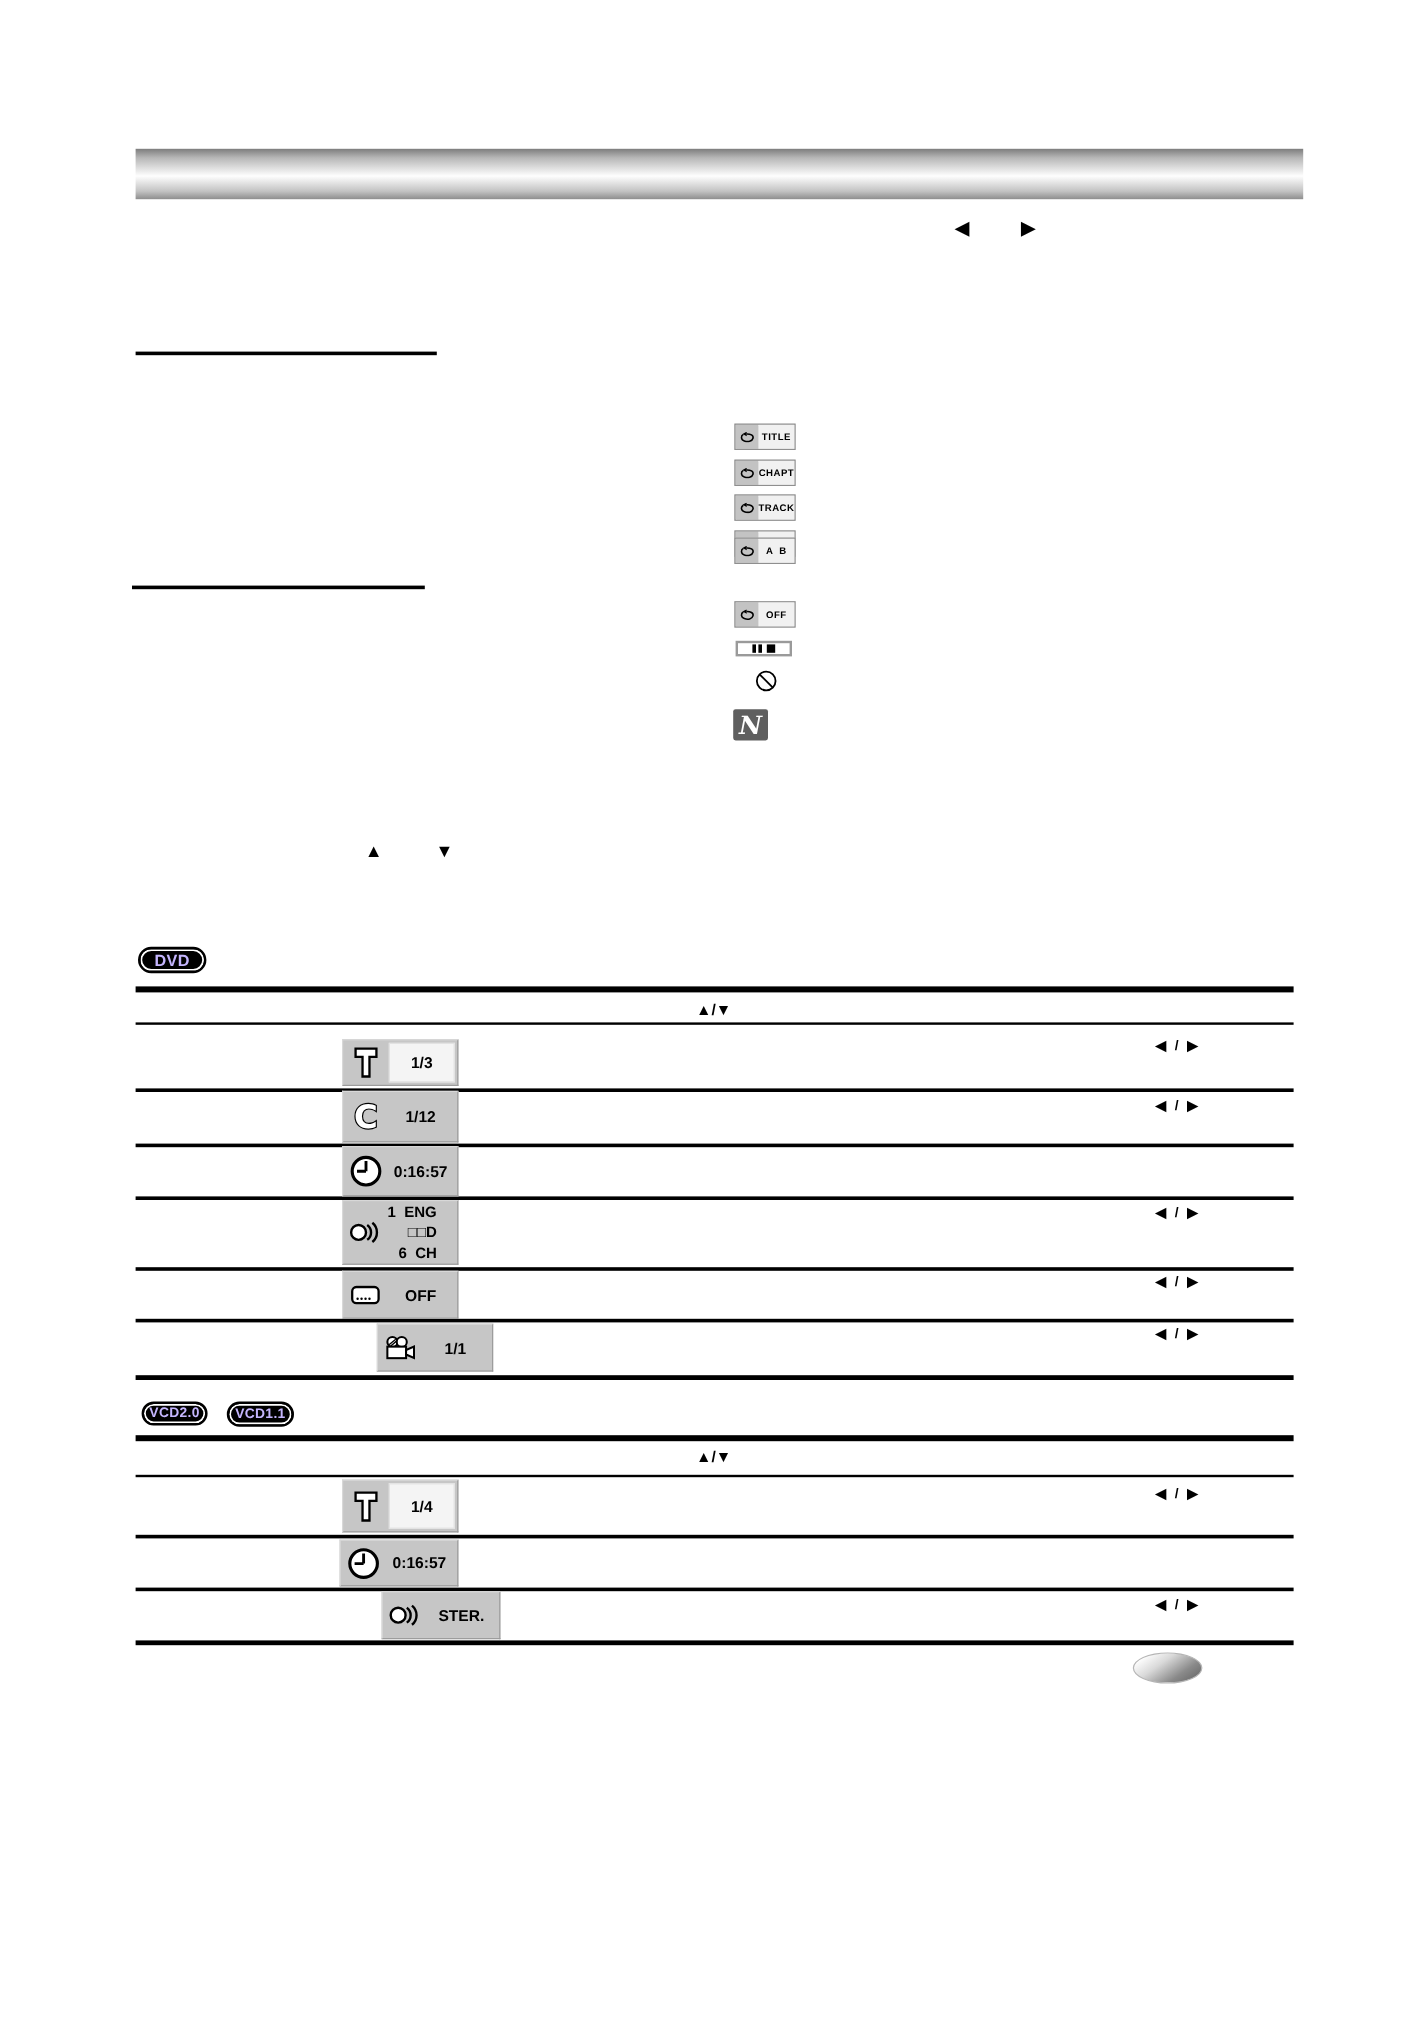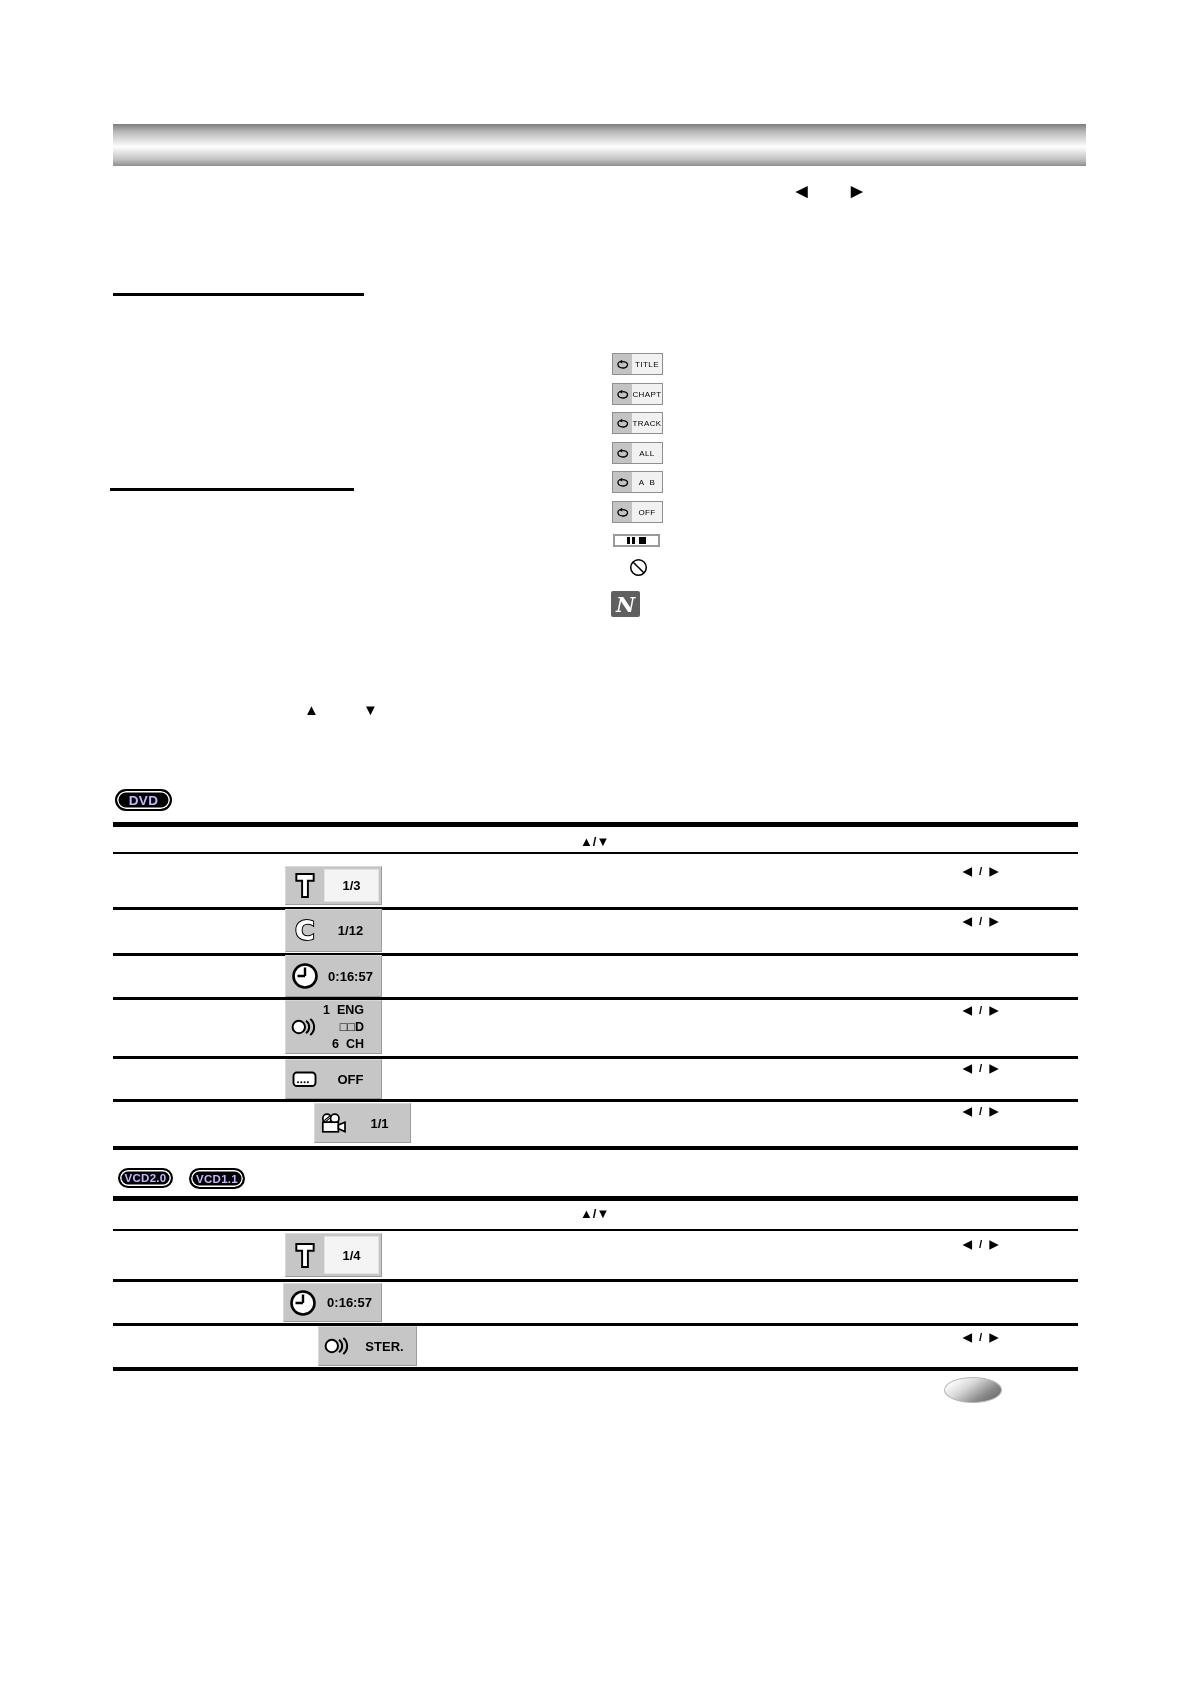--- a/index.html
+++ b/index.html
@@ -17,21 +17,21 @@
   .rule{position:absolute;left:113px;width:965px;background:#000;}
   .underline{position:absolute;height:3px;background:#000;}
   
   .rbadge{
     position:absolute;left:612px;width:51px;height:22px;box-sizing:border-box;
     border:1px solid #8f8f8f;background:#c9c9c9;display:flex;
     box-shadow:1px 1px 0 #e8e8e8 inset;
   }
   .rbadge .ricon{width:19px;display:flex;align-items:center;justify-content:center;background:#c3c3c3;}
   .rbadge .rlbl{flex:1;background:#f1f1f1;display:flex;align-items:center;justify-content:center;
-    font-size:8px;font-weight:normal;letter-spacing:.4px;white-space:pre;}
+    font-size:8px;font-weight:bold;letter-spacing:.4px;white-space:pre;}
   
   .pausebadge{
     position:absolute;left:613px;top:534px;width:47px;height:13px;box-sizing:border-box;
     border:2px solid #9a9a9a;background:#fff;display:flex;align-items:center;justify-content:center;gap:2px;
   }
   .pbar{width:3px;height:7px;background:#000;}
   .psq{width:7px;height:7px;background:#000;margin-left:2px;}
   
   .nmark{
     position:absolute;left:611px;top:591px;width:29px;height:26px;background:#5f5f5f;border-radius:2px;
@@ -108,21 +108,21 @@
 </div>
 <div class="rbadge" style="top:442px;">
   <span class="ricon">
     <svg width="13" height="9" viewBox="0 0 26 18">
         <path d="M7 4 C 2.5 6,2.5 13,8.5 15 C 14.5 17,21.5 16,23 10.5 C 24.3 5.5,18.5 3,12.5 3.2" fill="none" stroke="#000" stroke-width="2.6"></path>
         <polygon points="12.5,-0.5 12.5,7 5.5,3.3" fill="#000"></polygon>
       </svg>
   </span>
   <span class="rlbl">ALL</span>
 </div>
-<div class="rbadge" style="top:471px;">
+<div class="rbadge" style="top:448px;">
   <span class="ricon">
     <svg width="13" height="9" viewBox="0 0 26 18">
         <path d="M7 4 C 2.5 6,2.5 13,8.5 15 C 14.5 17,21.5 16,23 10.5 C 24.3 5.5,18.5 3,12.5 3.2" fill="none" stroke="#000" stroke-width="2.6"></path>
         <polygon points="12.5,-0.5 12.5,7 5.5,3.3" fill="#000"></polygon>
       </svg>
   </span>
   <span class="rlbl">A  B</span>
 </div>
 <div class="rbadge" style="top:501px;">
   <span class="ricon">

